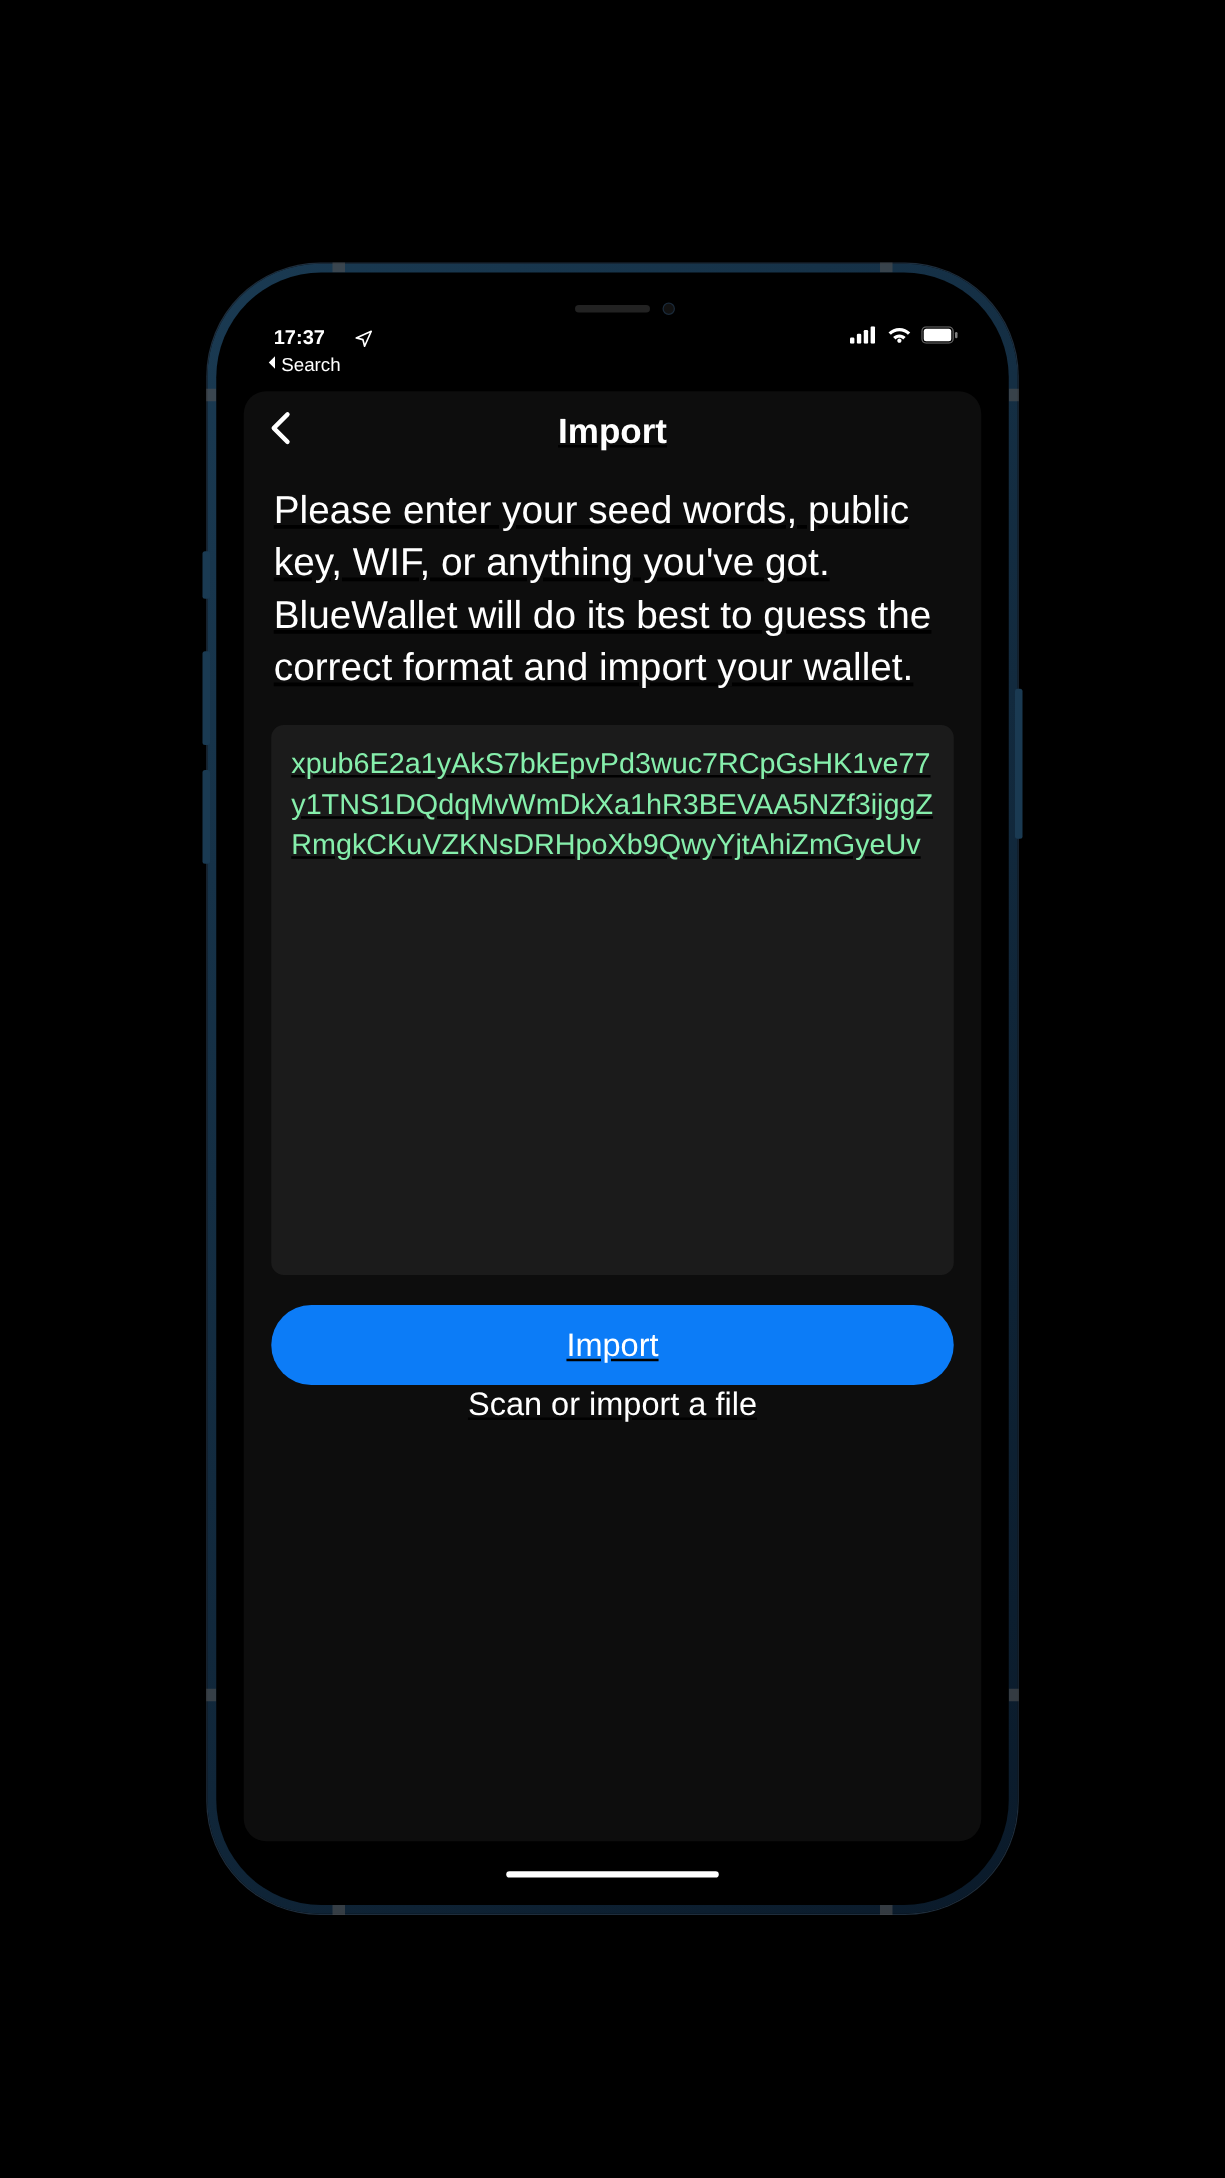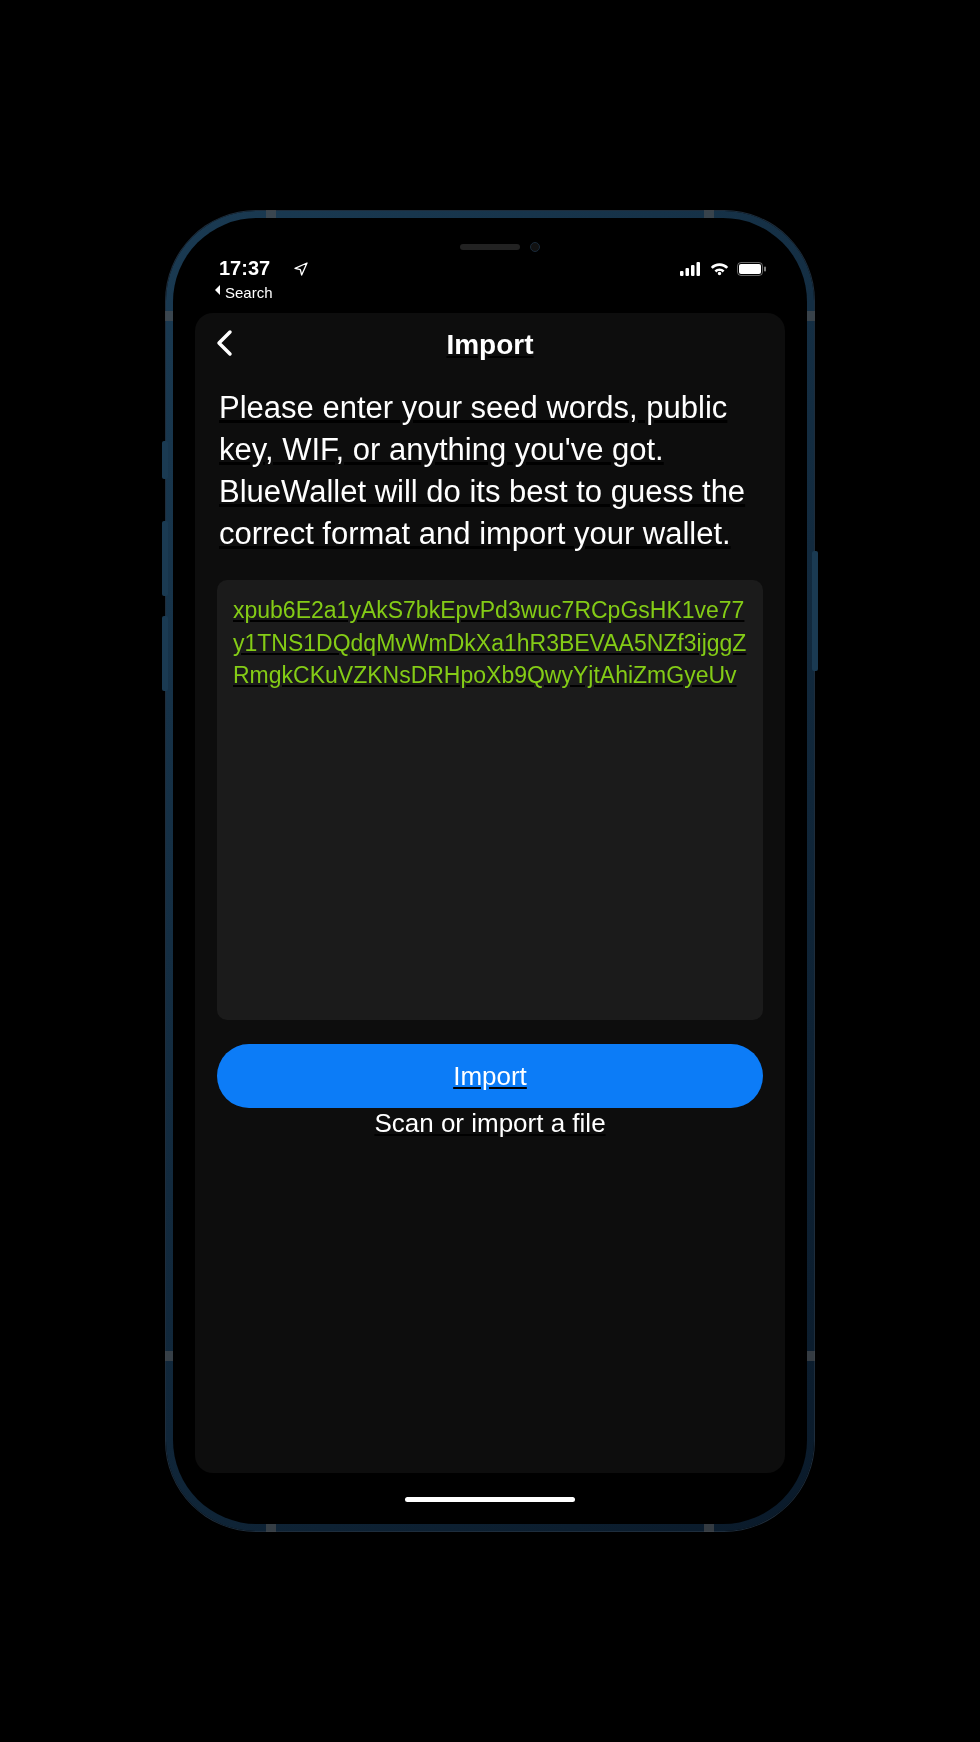--- a/index.html
+++ b/index.html
@@ -100,21 +100,21 @@
       align-items: flex-end;
       justify-content: space-between;
       padding: 0 28px 2px 34px;
       color: #fff;
       position: relative;
     }
     .status-left {
       display: flex;
       align-items: center;
       gap: 23px;
-      font-size: 20px;
+      font-size: 16px;
       font-weight: 600;
       text-align: right;
     }
     .status-location-icon svg { display: block; }
     .status-right {
       display: flex;
       align-items: center;
       gap: 7px;
     }
 
@@ -170,21 +170,21 @@
 
     .textarea-wrap {
       margin: 6px 22px 0 22px;
     }
     .textarea-box {
       width: 100%;
       min-height: 440px;
       background: #1b1b1b;
       border: none;
       border-radius: 10px;
-      color: #84cc16;
+      color: #86efac;
       font-size: 23px;
       font-family: inherit;
       padding: 14px 16px;
       line-height: 1.4;
       word-break: break-all;
       resize: none;
       outline: none;
     }
 
     .primary-btn {

